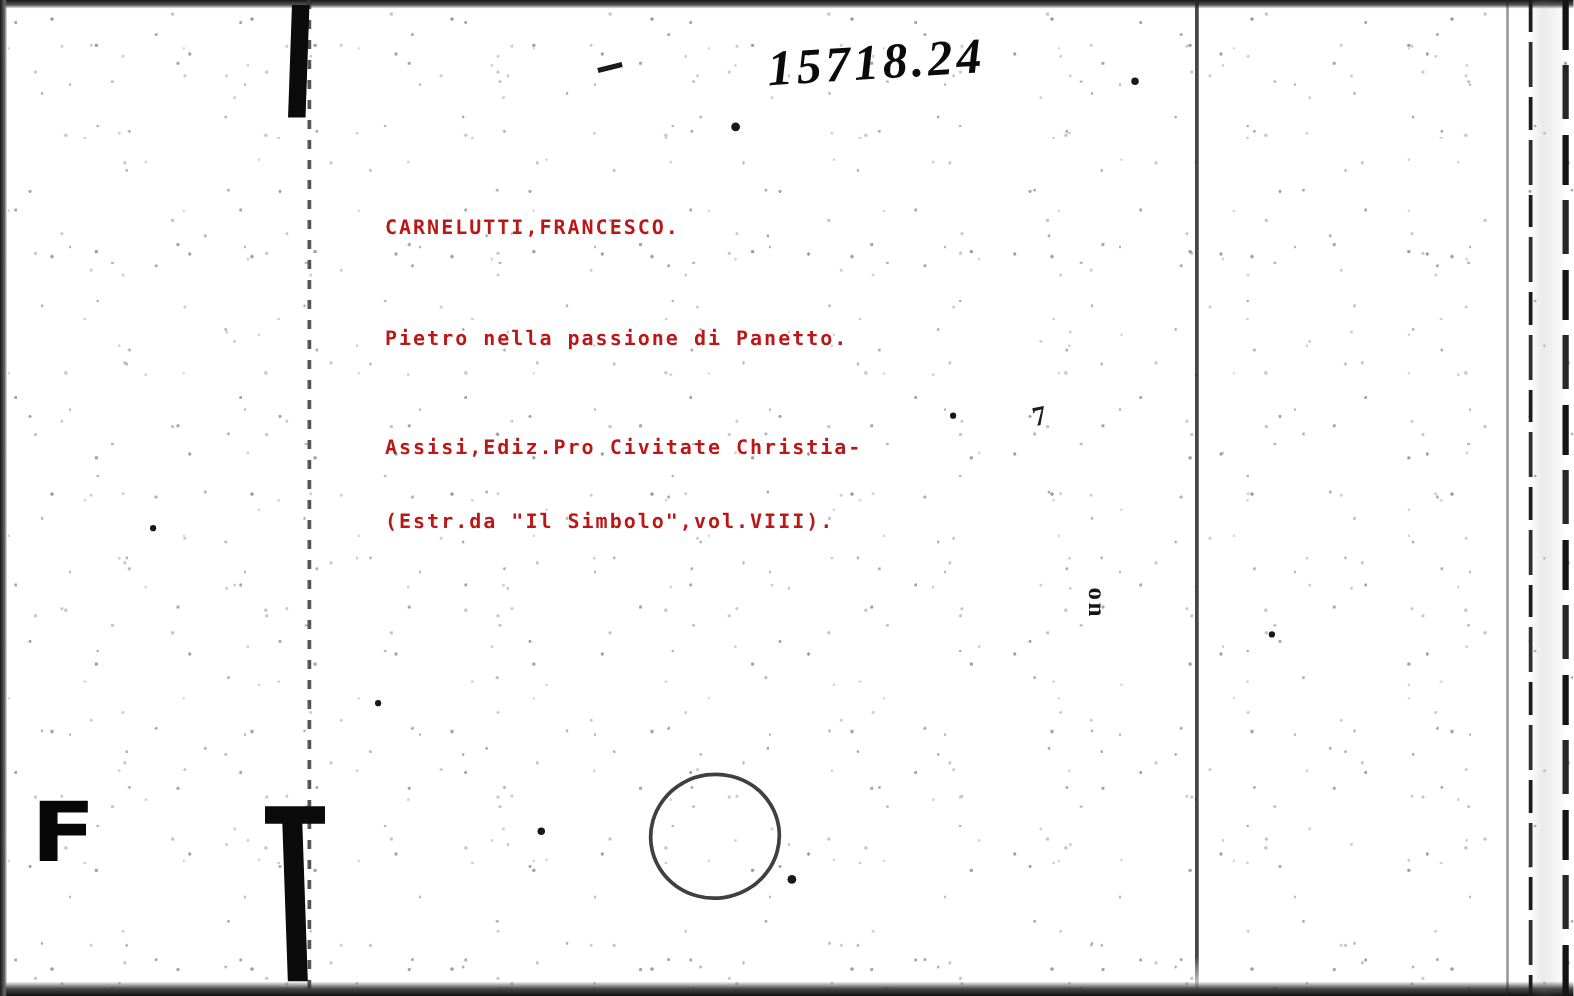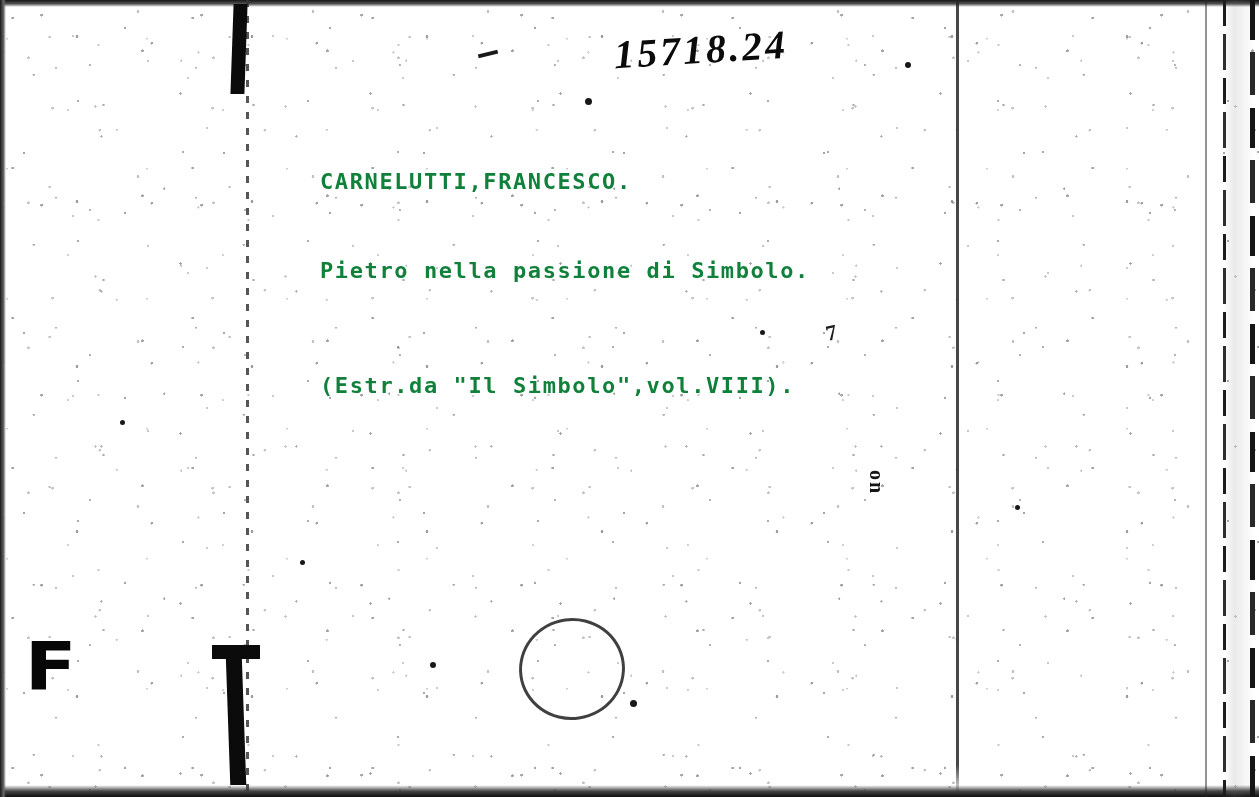--- a/index.html
+++ b/index.html
@@ -158,28 +158,28 @@
     font-size: 40px;
     font-weight: 700;
     letter-spacing: 3px;
     color: #111;
     transform: rotate(-3.5deg);
   }
 
   
   .typed {
     position: absolute;
-    left: 320px;
+    left: 308px;
     top: 166px;
     width: 640px;
     font-family: "DejaVu Sans Mono", monospace;
-    font-size: 22px;
+    font-size: 16px;
     font-weight: 700;
     letter-spacing: 1.6px;
-    color: #15803d;
+    color: #b91c1c;
     line-height: 31px;
   }
   .typed .line { white-space: pre; }
   .gap-1 { height: 58px; }
   .gap-2 { height: 56px; }
   .gap-3 { height: 28px; }
 
   
   .circle-mark {
     position: absolute;
@@ -251,22 +251,23 @@
   <div class="bracket-bottom-stem"></div>
 
   <div class="letter-f">F</div>
 
   <div class="dash-mark"></div>
   <div class="callnum">15718.24</div>
 
   <div class="typed">
     <div class="line">CARNELUTTI,FRANCESCO.</div>
     <div class="gap-1"></div>
-    <div class="line">Pietro nella passione di Simbolo.</div>
+    <div class="line">Pietro nella passione di Panetto.</div>
     <div class="gap-2"></div>
+    <div class="line">Assisi,Ediz.Pro Civitate Christia-</div>
     <div class="gap-3"></div>
     <div class="line">(Estr.da "Il Simbolo",vol.VIII).</div>
   </div>
 
   <div class="tick-mark">7</div>
   <div class="side-note">on</div>
 
   <div class="circle-mark"></div>
 
   <div class="blob" style="left:585px;top:98px;width:7px;height:7px;"></div>

